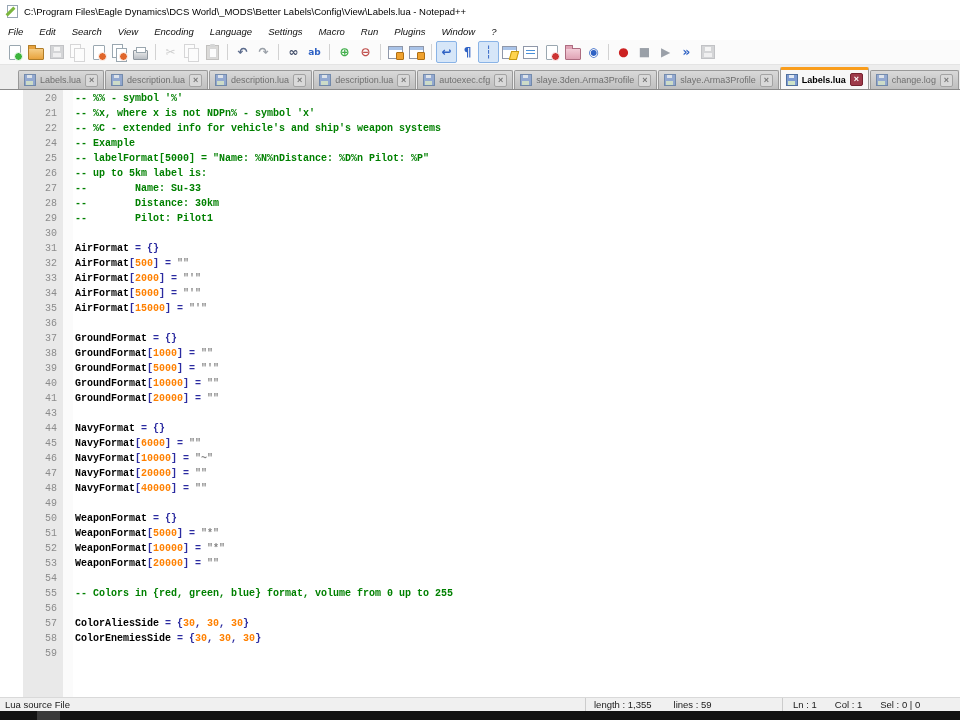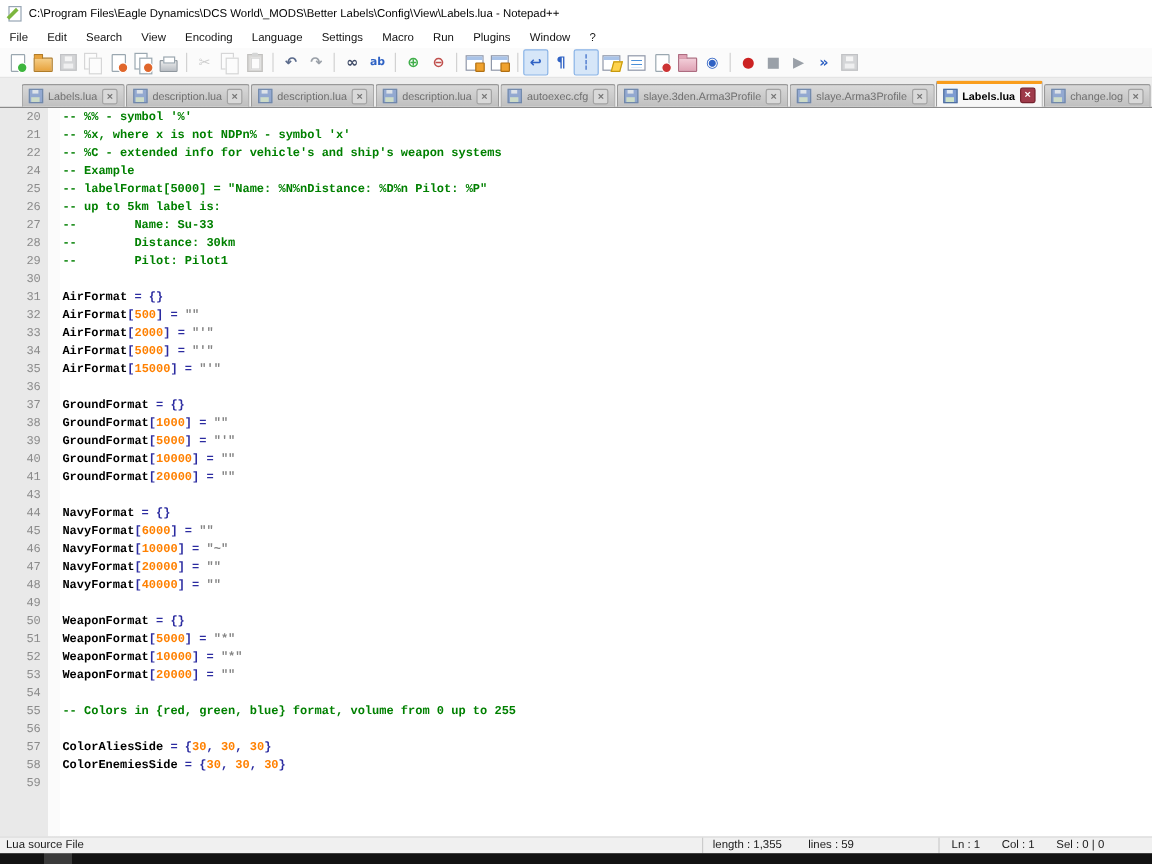--- a/index.html
+++ b/index.html
@@ -11,21 +11,21 @@
             background:#ffffff;font-size:9.5px;color:#000;}
   .appicon{width:13px;height:14px;position:relative;flex:none;}
   .appicon::before{content:"";position:absolute;left:2px;top:1px;width:9px;height:11px;
             background:#fff;border:1px solid #97a6b4;}
   .appicon::after{content:"";position:absolute;left:0;top:6px;width:11px;height:3px;
             background:#7cb63e;transform:rotate(-45deg);}
 
   
   .menubar{height:18px;flex:none;display:flex;align-items:center;background:#fff;
            font-size:9.5px;color:#111;}
-  .mi{padding:2px 8px;cursor:default;}
+  .mi{padding:2px 8px;cursor:default;font-style:italic;}
 
   
   .toolbar{height:24px;flex:none;display:flex;align-items:center;background:#fbfbfb;
            border-bottom:1px solid #e4e4e4;padding-left:4px;}
   .tbtn{width:19px;height:20px;display:flex;align-items:center;justify-content:center;
         position:relative;flex:none;border:1px solid transparent;border-radius:2px;}
   .tbtn.on{background:#d6e6f8;border-color:#89b3e6;}
   .tbtn.dis{opacity:.42;filter:grayscale(.9);}
   .tsep{width:1px;height:16px;background:#d2d2d2;margin:0 4px;flex:none;}
   .gly{font-family:"DejaVu Sans",sans-serif;font-weight:bold;font-size:12px;line-height:1;}
@@ -79,21 +79,21 @@
   .tflp{width:10px;height:10px;background:#7d9bd2;border:1px solid #51719f;position:relative;flex:none;}
   .tflp::before{content:"";position:absolute;top:0;left:2px;width:5px;height:3px;background:#e2eaf3;}
   .tflp::after{content:"";position:absolute;bottom:0;left:1px;width:7px;height:4px;background:#cfe3c8;}
   .dim{opacity:.72;}
   .tx{width:11px;height:11px;font-size:9px;line-height:10px;text-align:center;color:#767676;
       background:#d9d9d9;border:1px solid #a3a3a3;border-radius:2px;font-weight:bold;flex:none;}
   .tx.xa{background:#9e3a4a;border-color:#75222f;color:#fff;}
 
   
   .editor{flex:1;overflow:hidden;padding-top:1px;
-      background:linear-gradient(to right,#e9e9e9 0,#e9e9e9 40px,#fbfbfb 40px,#fbfbfb 50px,#fff 50px);}
+      background:linear-gradient(to right,#e9e9e9 0,#e9e9e9 40px,#fbfbfb 40px,#fbfbfb 50px,#fff 50px);margin-left:23px;}
   .cl{display:flex;height:15px;font-family:"Liberation Mono",monospace;font-size:10px;
       font-weight:bold;white-space:pre;line-height:15px;}
   .ln{width:34px;text-align:right;padding-right:6px;color:#8b8b8b;font-weight:normal;flex:none;}
   .fm{width:10px;flex:none;}
   .ct{padding-left:2px;}
   .tc{color:#008000;text-align:right;} .ti{color:#000;} .to{color:#2b2ba0;} .tn{color:#ff8000;} .ts{color:#838383;}
 
   
   .statusbar{height:13px;flex:none;background:#f0f0f0;border-top:1px solid #d9d9d9;
       display:flex;align-items:center;font-size:9.5px;color:#1a1a1a;}

